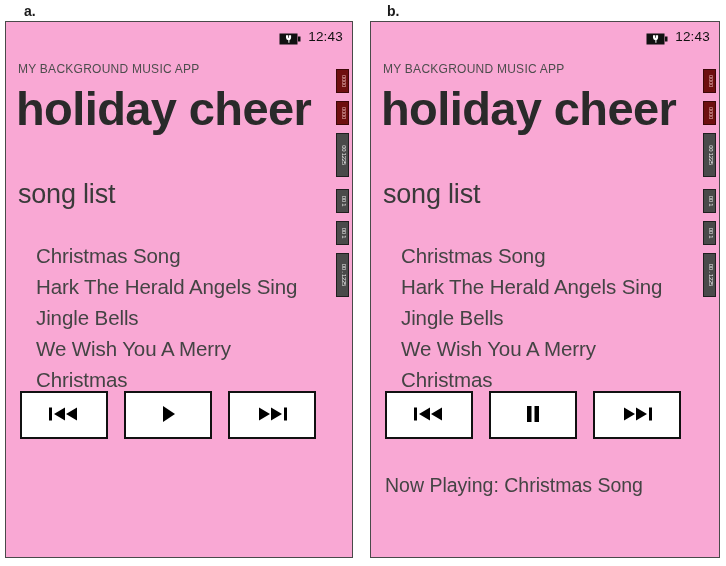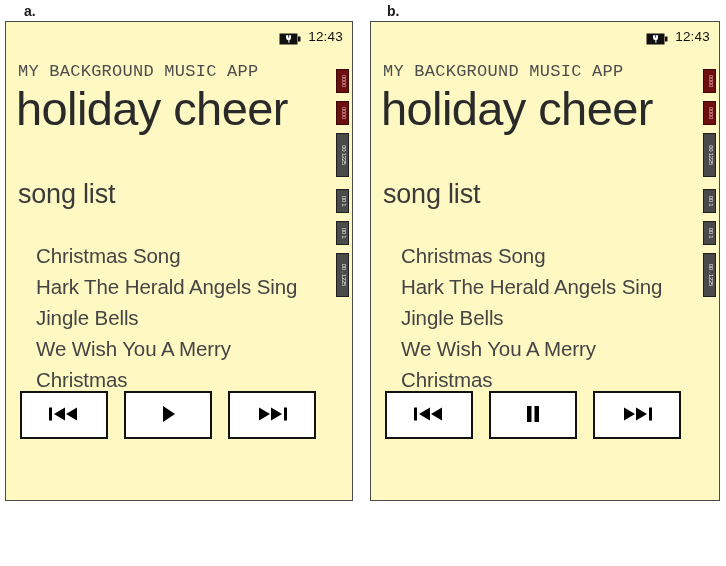--- a/index.html
+++ b/index.html
@@ -31,22 +31,22 @@
     color: #1a1a1a;
     line-height: 1;
   }
   .panel-label.label-a { left: 24px; top: 4px; }
   .panel-label.label-b { left: 387px; top: 4px; }
 
   
   .panel {
     position: absolute;
     top: 21px;
-    height: 480px;
-    background: #fef9c3;
+    height: 537px;
+    background: #f9a8d4;
     border: 1px solid #4a4a4a;
     box-sizing: border-box;
     overflow: hidden;
   }
   .panel.panel-a { left: 5px;   width: 348px; }
   .panel.panel-b { left: 370px; width: 350px; }
 
   
   .status-bar {
     position: absolute;
@@ -69,32 +69,32 @@
     color: #111111;
     letter-spacing: 0.2px;
     line-height: 1;
   }
 
   
   .app-title {
     position: absolute;
     left: 12px;
     top: 40px;
-    font-family: Liberation Mono, monospace;
-    font-size: 17px;
+    font-family: Liberation Sans, sans-serif;
+    font-size: 12px;
     color: #4d4d4d;
     letter-spacing: 0.25px;
     white-space: nowrap;
   }
   .page-heading {
     position: absolute;
     left: 10px;
     top: 59px;
     font-family: "Liberation Sans", sans-serif;
-    font-weight: normal;
+    font-weight: bold;
     font-size: 47px;
     color: #2a2a2a;
     letter-spacing: -0.6px;
     line-height: 1.2;
     white-space: nowrap;
   }
   .section-heading {
     position: absolute;
     left: 12px;
     top: 156px;
@@ -332,20 +332,21 @@
         <span class="transport-glyph">
           <svg width="34" height="16" viewBox="0 0 34 16" xmlns="http://www.w3.org/2000/svg">
             <polygon points="4,1.5 4,14.5 15,8" fill="#000000"></polygon>
             <polygon points="16,1.5 16,14.5 27,8" fill="#000000"></polygon>
             <rect x="29" y="1.5" width="3" height="13" fill="#000000"></rect>
           </svg>
         </span>
       </button>
     </div>
 
+    <div class="now-playing">Now Playing: Christmas Song</div>
 
     <div class="marker-rail">
       <div class="annot-marker tone-red" style="top:20px;height:24px">
           <span class="annot-text">0000</span>
         </div>
       <div class="annot-marker tone-red" style="top:52px;height:24px">
           <span class="annot-text">0000</span>
         </div>
       <div class="annot-marker tone-dark" style="top:84px;height:44px">
           <span class="annot-text">00 1225</span>

